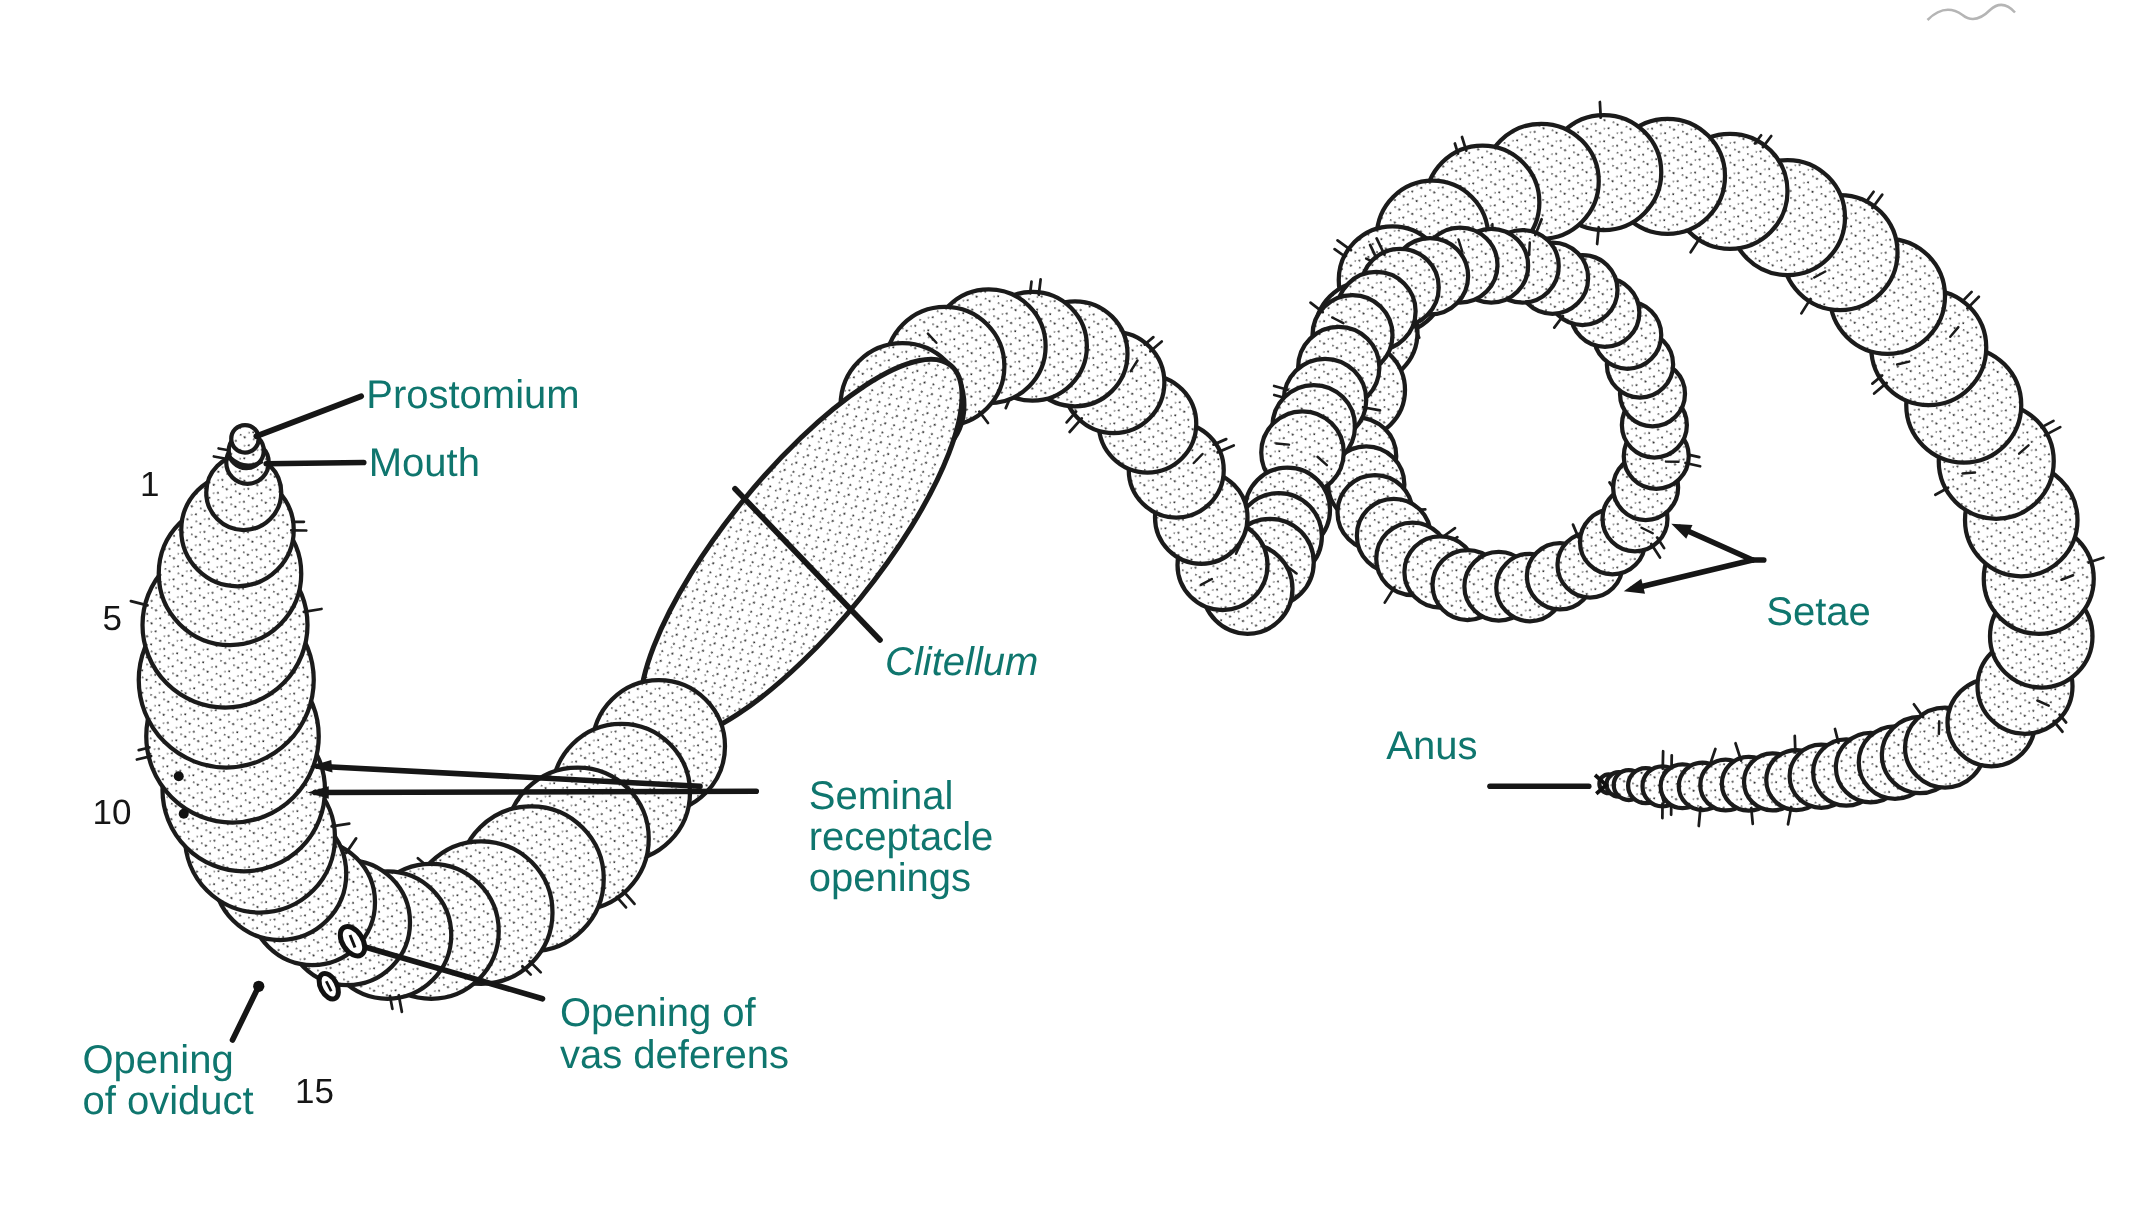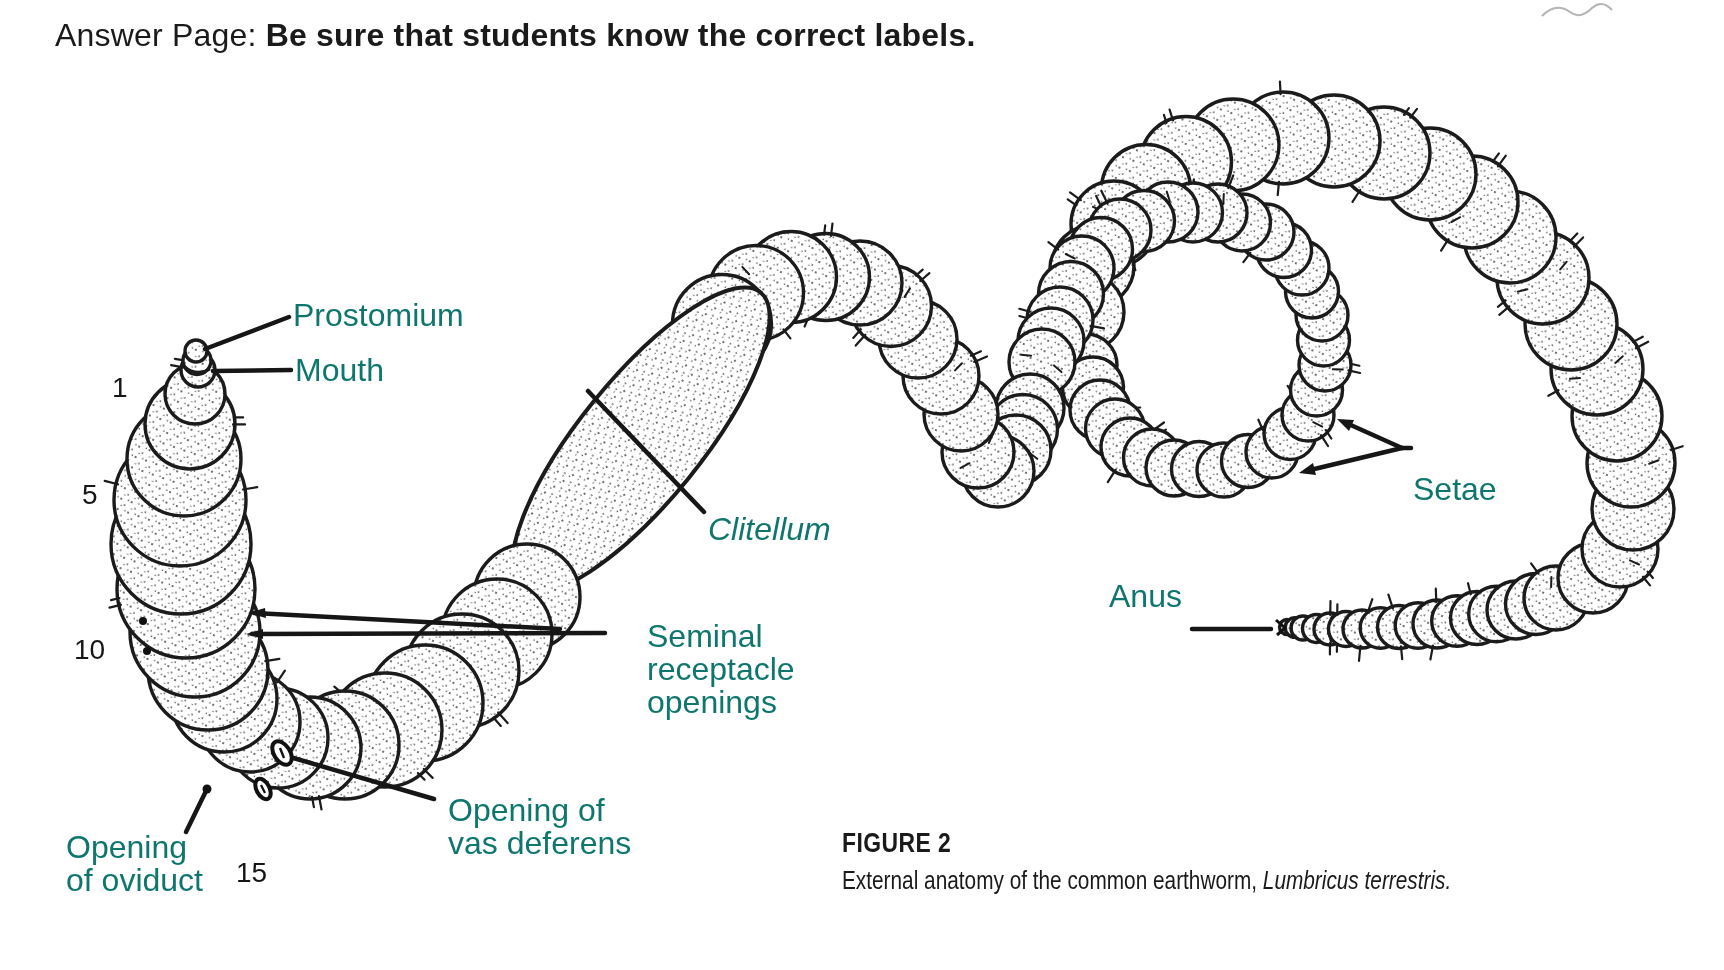--- a/index.html
+++ b/index.html
@@ -312,38 +312,33 @@
         <ellipse cx="263" cy="789" rx="6.5" ry="11" transform="rotate(-28 263 789)" fill="#fff" stroke="#111" stroke-width="4"></ellipse>
         <line x1="261" y1="785" x2="265" y2="793" stroke="#111" stroke-width="2.2"></line>
         <circle cx="207" cy="789" r="4.5" fill="#111"></circle>
         <circle cx="143" cy="621" r="4" fill="#111"></circle>
         <circle cx="147" cy="651" r="4" fill="#111"></circle>
         <path d="M1276,620 L1285,628 L1277,635" stroke="#111" stroke-width="3" fill="none"></path>
       </g>
     </g>
   </svg>
 
-  <div class="hdr"><span>Answer Page: </span><b>Be sure that students know the correct labels.</b></div>
 
   <div class="lbl" style="left:293px;top:299px;">Prostomium</div>
   <div class="lbl" style="left:295px;top:354px;">Mouth</div>
   <div class="lbl" style="left:708px;top:513px;font-style:italic;">Clitellum</div>
   <div class="lbl" style="left:615px;top:620px;margin-left:32px;">Seminal
 receptacle
 openings</div>
   <div class="lbl" style="left:66px;top:831px;">Opening
 of oviduct</div>
   <div class="lbl" style="left:448px;top:794px;">Opening of
 vas deferens</div>
   <div class="lbl" style="left:1413px;top:433px;margin-top:40px;">Setae</div>
   <div class="lbl" style="left:1109px;top:580px;">Anus</div>
 
   <div class="num" style="left:112px;top:372px;">1</div>
   <div class="num" style="left:82px;top:479px;">5</div>
   <div class="num" style="left:74px;top:634px;">10</div>
   <div class="num" style="left:236px;top:857px;">15</div>
 
-  <div class="figcap">
-    <div class="figno">FIGURE 2</div>
-    <div class="figline"><span>External anatomy of the common earthworm, </span><span class="it">Lumbricus terrestris.</span></div>
-  </div>
 
 </div>
 
 </body></html>

